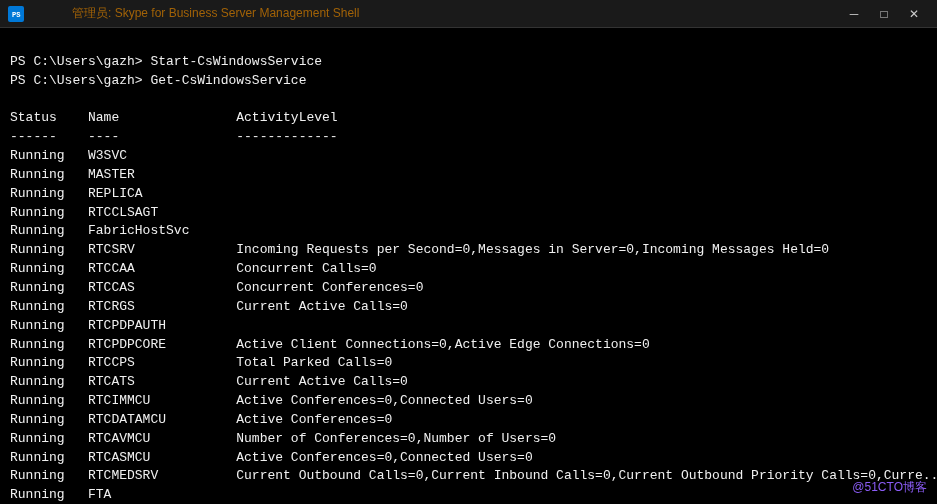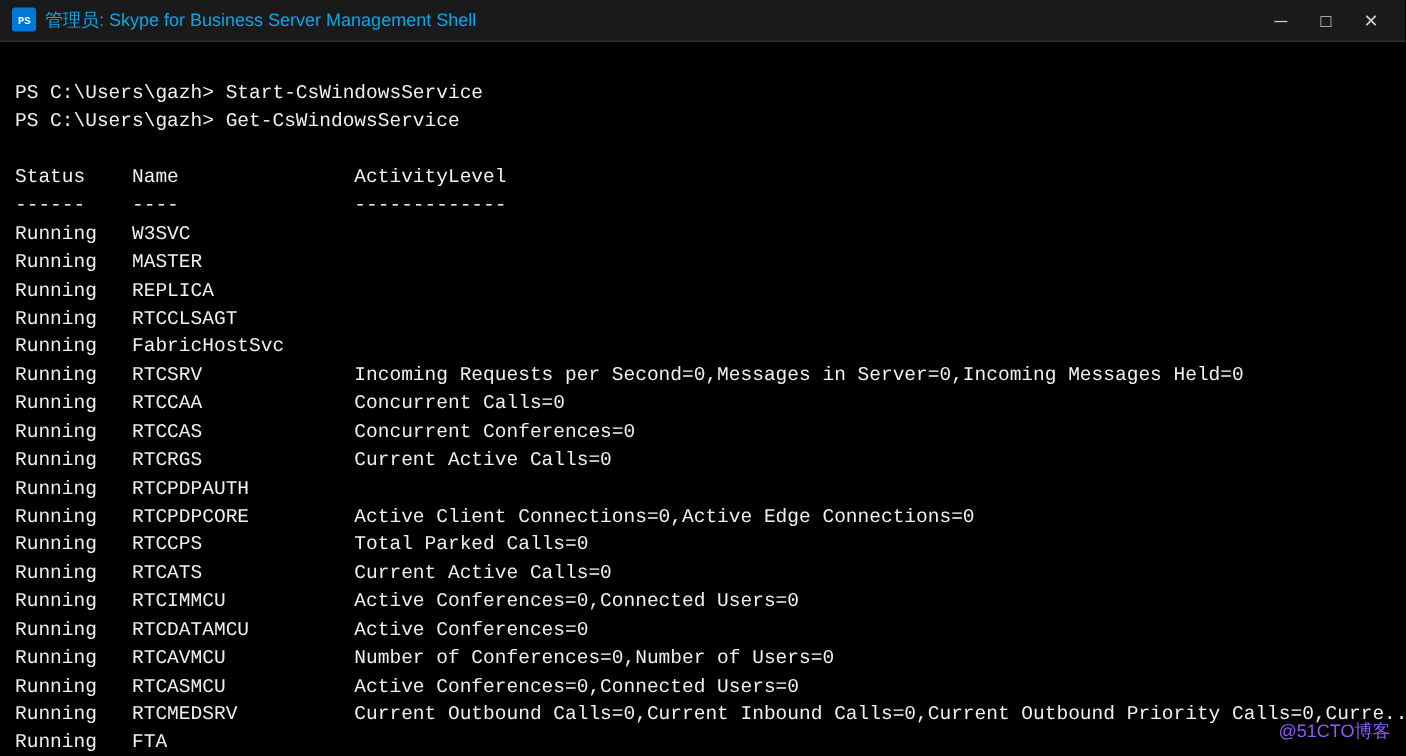--- a/index.html
+++ b/index.html
@@ -18,39 +18,40 @@
       background: #1a1a1a;
       height: 28px;
       display: flex;
       align-items: center;
       padding: 0 8px;
       border-bottom: 1px solid #333;
       justify-content: space-between;
     }
     .title-bar-left {
       display: flex;
-      align-items: flex-start;
+      align-items: flex-end;
       gap: 6px;
     }
     .title-bar-icon {
       width: 16px;
       height: 16px;
       background: #0078d7;
       border-radius: 2px;
       display: flex;
       align-items: center;
       justify-content: center;
       font-size: 10px;
       color: white;
       font-weight: bold;
     }
     .title-bar-text {
       font-size: 12px;
-      color: #0ea5e9;
+      color: #a16207;
       font-family: 'Microsoft YaHei', Arial, sans-serif;
+      margin-left: 42px;
     }
     .title-bar-controls {
       display: flex;
       gap: 0;
     }
     .title-btn {
       width: 30px;
       height: 22px;
       background: transparent;
       border: none;

